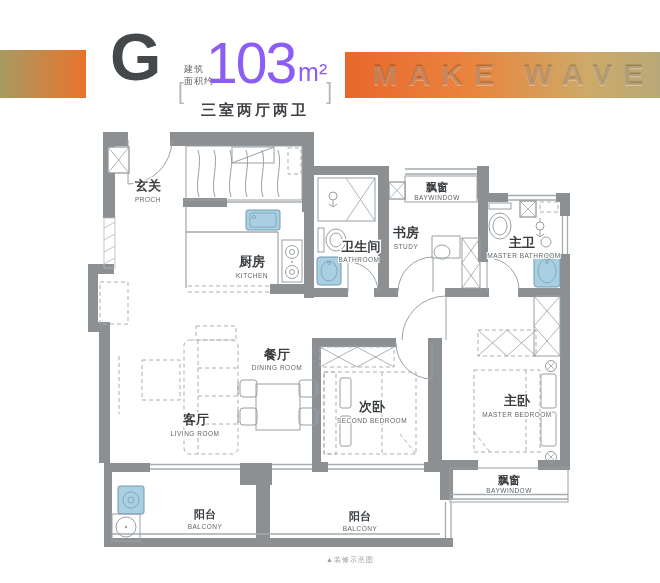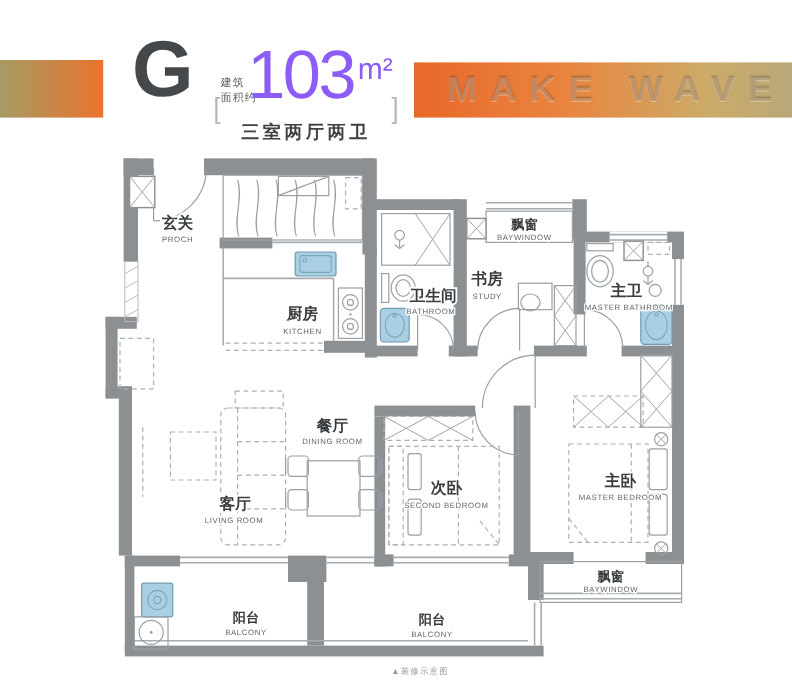--- a/index.html
+++ b/index.html
@@ -7,21 +7,21 @@
         font-family:"Liberation Sans","DejaVu Sans",sans-serif;}
   
   .grad-left{position:absolute;left:0;top:50px;width:86px;height:48px;
     background:linear-gradient(90deg,#a69b63,#ea732c);}
   .unit-letter{position:absolute;left:110px;top:24px;font-size:66px;font-weight:600;
     color:#45484b;line-height:1;}
   .area-prefix{position:absolute;left:184px;top:64px;font-size:9px;color:#5a5a5a;
     line-height:1.3;letter-spacing:1px;}
   .area-value{position:absolute;left:206px;top:36px;display:flex;align-items:flex-end;color:#8b5cf6;}
   .area-value .num{font-size:57px;line-height:0.98;font-weight:400;letter-spacing:-2px;}
-  .area-value .unit{font-size:25px;margin:0 0 19px 3px;font-weight:400;}
+  .area-value .unit{font-size:25px;margin:0 0 5px 3px;font-weight:400;}
   .layout-row{position:absolute;left:178px;top:79px;width:154px;height:23px;
     display:flex;align-items:center;justify-content:space-between;}
   .layout-row .bracket{font-size:21px;font-weight:300;color:#b5b5b5;line-height:1;transform:scaleY(1.15);}
   .layout-row .desc{font-size:15px;font-weight:700;color:#3e4043;letter-spacing:3px;margin-top:40px;}
   .banner{position:absolute;left:345px;top:52px;width:337px;height:46px;
     background:linear-gradient(90deg,#e8682a 0%,#e9853f 38%,#cdaa68 72%,#b2a87d 100%);
     display:flex;align-items:center;justify-content:center;}
   .banner span{font-size:30px;font-weight:700;letter-spacing:11px;color:rgba(90,48,14,0.18);
     text-shadow:0 1px 0 rgba(255,255,255,0.30),0 -1px 1px rgba(0,0,0,0.12);white-space:nowrap;}
   

